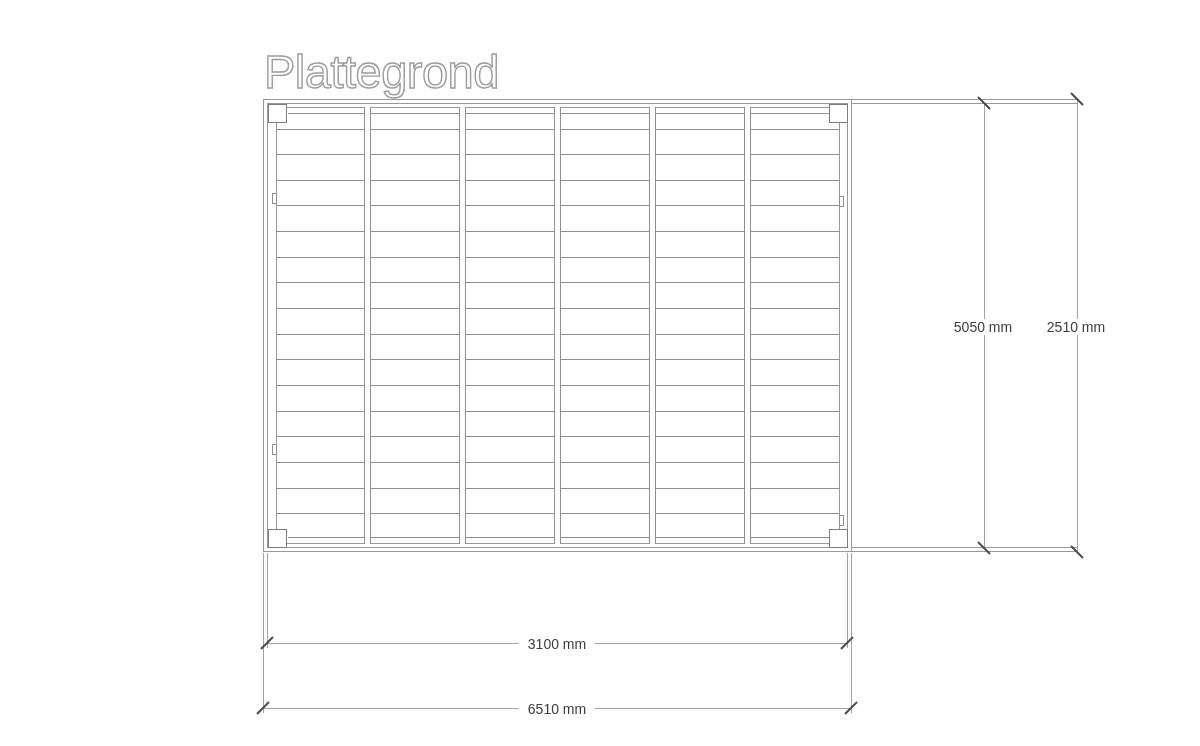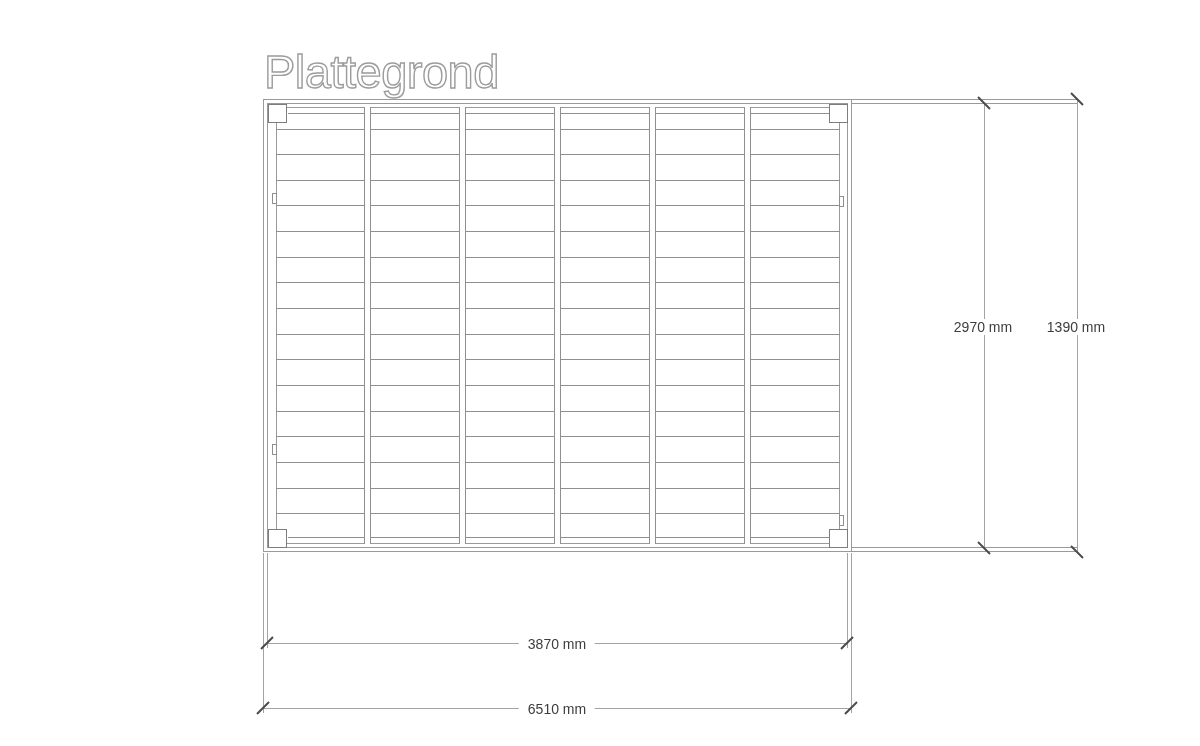--- a/index.html
+++ b/index.html
@@ -169,29 +169,29 @@
     </div>
 
   <div class="ext-double" style="left:852px;top:99px;width:226px;height:5px;"></div>
   <div class="ext-double" style="left:852px;top:547px;width:226px;height:5px;"></div>
   <div class="dimv" style="left:984px;top:103px;height:445px;"></div>
   <div class="dimv" style="left:1077px;top:99px;height:453px;"></div>
   <div class="tick tv" style="left:984px;top:103px;"></div>
   <div class="tick tv" style="left:984px;top:548px;"></div>
   <div class="tick tv" style="left:1077px;top:99px;"></div>
   <div class="tick tv" style="left:1077px;top:552px;"></div>
-  <div class="dim-label" style="left:983px;top:327px;">2970 mm</div>
-  <div class="dim-label" style="left:1076px;top:327px;">1390 mm</div>
+  <div class="dim-label" style="left:983px;top:327px;">5050 mm</div>
+  <div class="dim-label" style="left:1076px;top:327px;">2510 mm</div>
 
   <div class="extv" style="left:263px;top:553px;height:160px;"></div>
   <div class="extv" style="left:267px;top:553px;height:95px;"></div>
   <div class="extv" style="left:847px;top:553px;height:95px;"></div>
   <div class="extv" style="left:851px;top:553px;height:160px;"></div>
   <div class="dimh" style="left:267px;top:643px;width:581px;"></div>
   <div class="dimh" style="left:263px;top:708px;width:589px;"></div>
   <div class="tick th" style="left:267px;top:643px;"></div>
   <div class="tick th" style="left:847px;top:643px;"></div>
   <div class="tick th" style="left:263px;top:708px;"></div>
   <div class="tick th" style="left:851px;top:708px;"></div>
-  <div class="dim-label" style="left:557px;top:644px;">3870 mm</div>
+  <div class="dim-label" style="left:557px;top:644px;">3100 mm</div>
   <div class="dim-label" style="left:557px;top:709px;">6510 mm</div>
 
 </div>
 
 </body></html>

